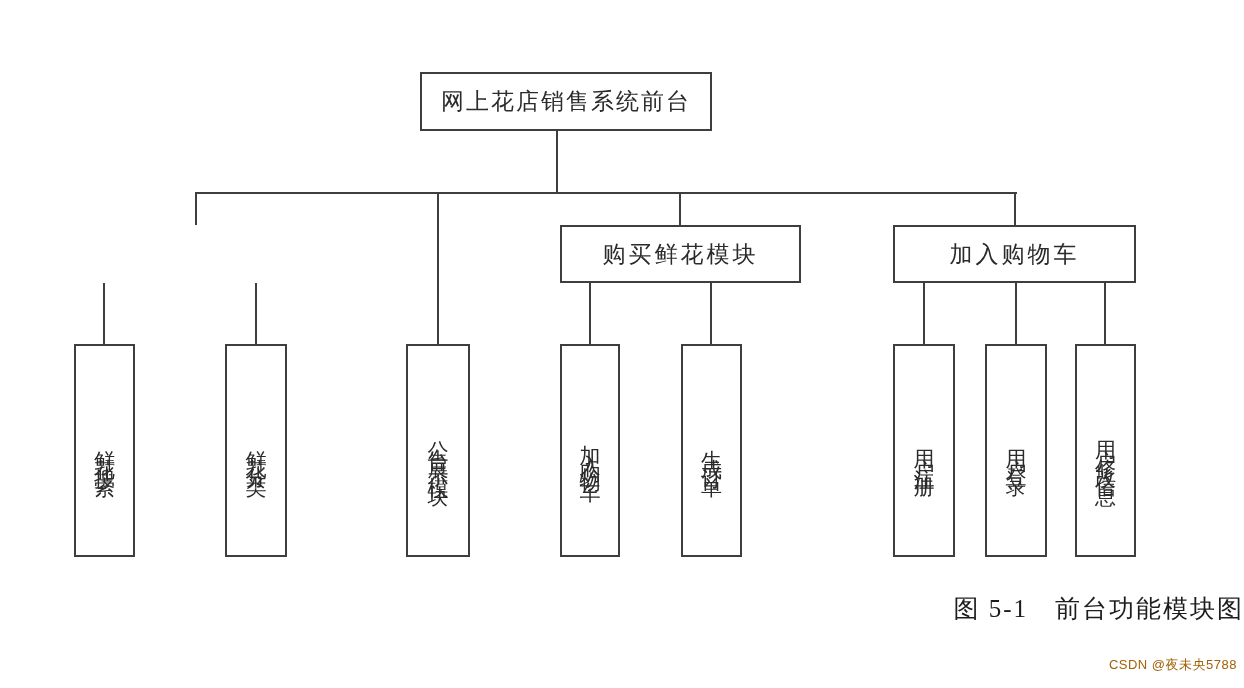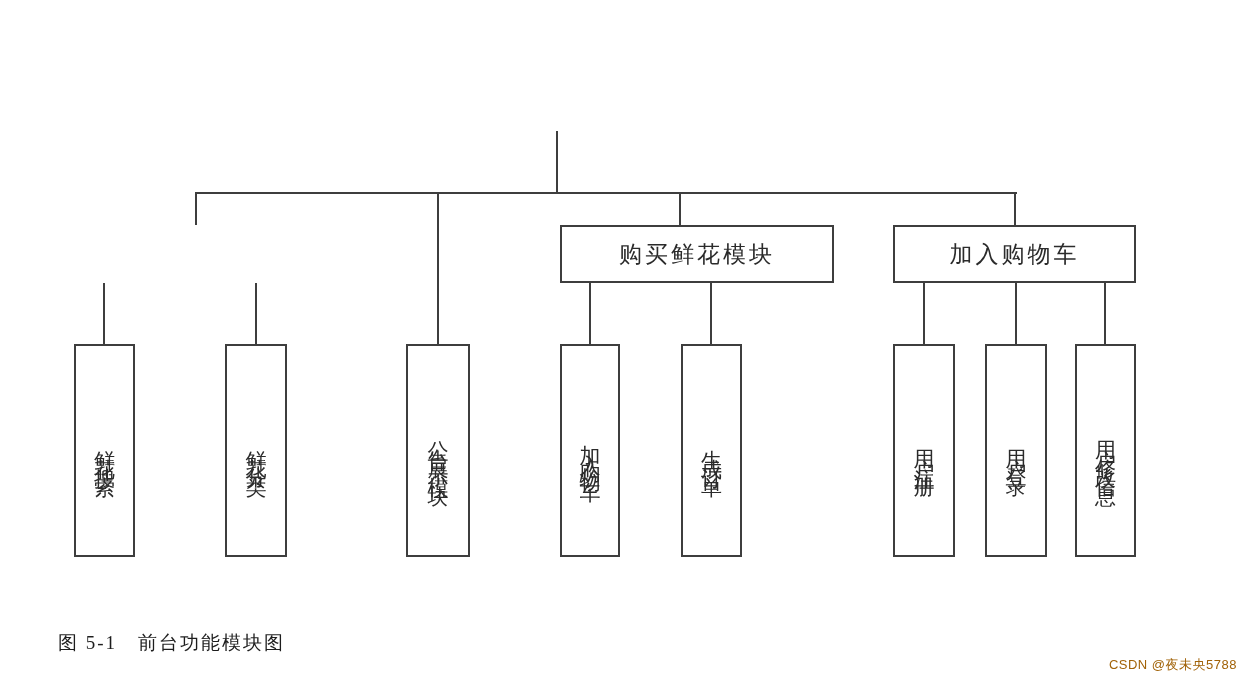--- a/index.html
+++ b/index.html
@@ -33,24 +33,24 @@
     font-size: 21px;
     letter-spacing: 9px;
   }
   .line {
     position: absolute;
     background: #3e3e3e;
   }
   .caption {
     position: absolute;
     left: 58px;
-    top: 630px;
+    top: 592px;
     width: 1186px;
-    text-align: left;
-    font-size: 19px;
+    text-align: right;
+    font-size: 25px;
     color: #1d1d1d;
     letter-spacing: 2px;
     white-space: pre;
   }
   .watermark {
     position: absolute;
     right: 7px;
     top: 656px;
     font-family: "Liberation Sans", sans-serif;
     font-size: 13px;
@@ -70,22 +70,23 @@
   <div class="line" style="left:1014px; top:194px; width:2px; height:31px;"></div>
   <div class="line" style="left:437px; top:194px; width:2px; height:150px;"></div>
   <div class="line" style="left:103px; top:283px; width:2px; height:61px;"></div>
   <div class="line" style="left:255px; top:283px; width:2px; height:61px;"></div>
   <div class="line" style="left:589px; top:283px; width:2px; height:61px;"></div>
   <div class="line" style="left:710px; top:283px; width:2px; height:61px;"></div>
   <div class="line" style="left:923px; top:283px; width:2px; height:61px;"></div>
   <div class="line" style="left:1015px; top:283px; width:2px; height:61px;"></div>
   <div class="line" style="left:1104px; top:283px; width:2px; height:61px;"></div>
 
+  <div class="box hbox root-box" style="left:420px; top:72px; width:292px; height:59px;">网上花店销售系统前台</div>
 
-  <div class="box hbox" style="left:560px; top:225px; width:274px; height:58px;">购买鲜花模块</div>
+  <div class="box hbox" style="left:560px; top:225px; width:241px; height:58px;">购买鲜花模块</div>
   <div class="box hbox" style="left:893px; top:225px; width:243px; height:58px;">加入购物车</div>
 
   <div class="box vbox" style="left:74px; top:344px; width:61px; height:213px;">鲜花搜索</div>
   <div class="box vbox" style="left:225px; top:344px; width:62px; height:213px;">鲜花分类</div>
   <div class="box vbox" style="left:406px; top:344px; width:64px; height:213px;">公告展示模块</div>
   <div class="box vbox" style="left:560px; top:344px; width:60px; height:213px;">加入购物车</div>
   <div class="box vbox" style="left:681px; top:344px; width:61px; height:213px;">生成订单</div>
   <div class="box vbox" style="left:893px; top:344px; width:62px; height:213px;">用户注册</div>
   <div class="box vbox" style="left:985px; top:344px; width:62px; height:213px;">用户登录</div>
   <div class="box vbox" style="left:1075px; top:344px; width:61px; height:213px;">用户修改信息</div>

